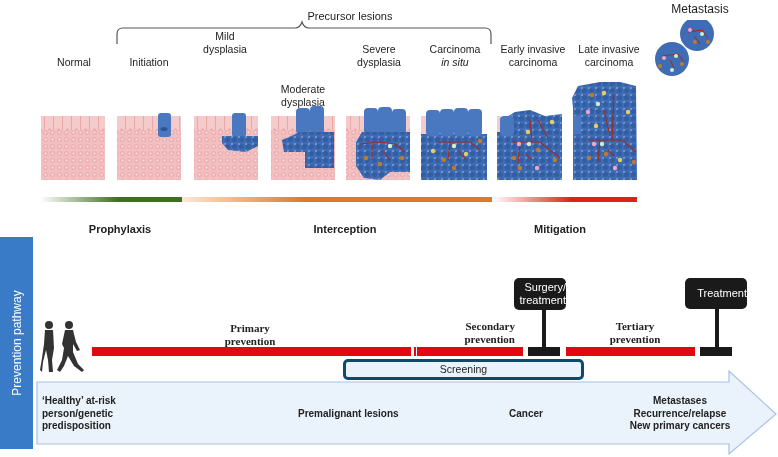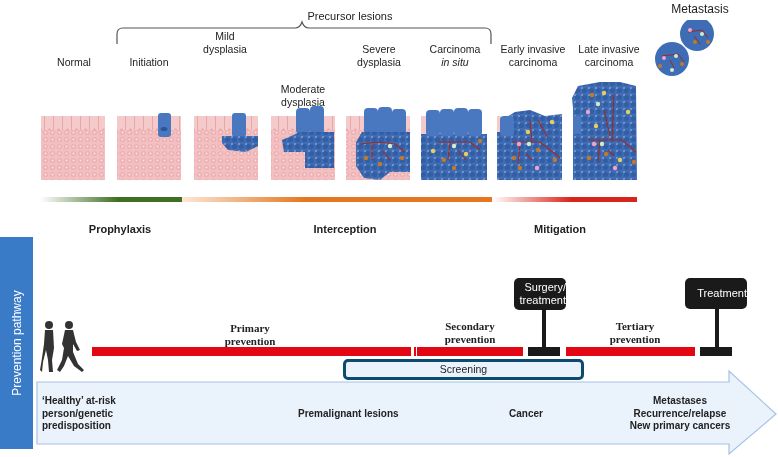--- a/index.html
+++ b/index.html
@@ -215,21 +215,21 @@
 <div class="post" style="left:542px;top:308px;height:40px;"></div>
 <div class="sign" style="left:685px;top:278px;width:62px;">
   <div style="padding:6px 0;">Treatment</div>
 </div>
 <div class="post" style="left:715px;top:308px;height:40px;"></div>
 
 <div class="prev-label" style="left:200px;top:322px;width:100px;">
   <div>Primary</div>
     <div>prevention</div>
 </div>
-<div class="prev-label" style="left:425px;top:320px;width:90px;">
+<div class="prev-label" style="left:425px;top:320px;width:90px;text-align:right;">
   <div>Secondary</div>
     <div>prevention</div>
 </div>
 <div class="prev-label" style="left:590px;top:320px;width:90px;">
   <div>Tertiary</div>
     <div>prevention</div>
 </div>
 
 <div class="red-seg" style="left:92px;width:319px;"></div>
 <div class="red-seg" style="left:414px;width:2px;"></div>

